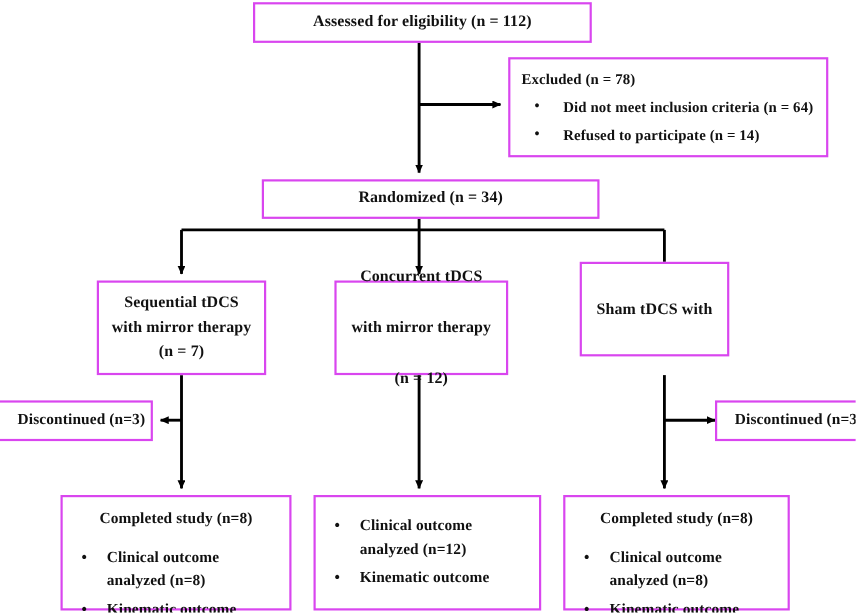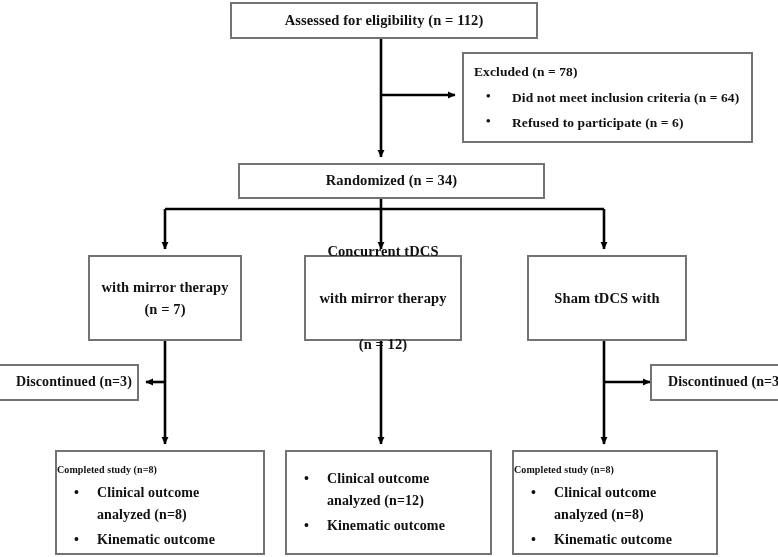--- a/index.html
+++ b/index.html
@@ -22,21 +22,21 @@
     position: absolute;
     left: 0;
     top: 0;
     width: 778px;
     height: 557px;
     pointer-events: none;
   }
   .node {
     position: absolute;
     box-sizing: border-box;
-    border: 2px solid #737373;
+    border: 2px solid #d946ef;
     background: #ffffff;
     display: flex;
     flex-direction: column;
     justify-content: center;
     color: #111111;
     font-weight: bold;
     letter-spacing: 0.1px;
   }
   .node .line {
     display: block;
@@ -77,25 +77,25 @@
     top: -1px;
     font-size: 13px;
   }
 
   
   .node-completed {
     justify-content: flex-start;
     padding-top: 12px;
   }
   .node-completed .comp-head {
-    font-size: 10px;
-    font-weight: bold;
-    text-align: left;
+    font-size: 14px;
+    font-weight: bold;
+    text-align: center;
     line-height: 1.2;
-    margin-bottom: 2px;
+    margin-bottom: 12px;
   }
   ul.bullets-c {
     list-style: none;
     margin: 0;
     padding: 0;
   }
   ul.bullets-c li {
     position: relative;
     font-size: 14px;
     font-weight: bold;
@@ -147,40 +147,41 @@
   </svg>
 
   <div class="node centered" style="left:230px; top:2px; width:308px; height:37px;">
     <span class="line">Assessed for eligibility (n = 112)</span>
   </div>
 
   <div class="node" style="left:462px; top:52px; width:291px; height:91px; justify-content:center;">
     <div class="excl-head">Excluded (n = 78)</div>
     <ul class="bullets">
       <li>Did not meet inclusion criteria (n = 64)</li>
-      <li>Refused to participate (n = 6)</li>
+      <li>Refused to participate (n = 14)</li>
     </ul>
   </div>
 
   <div class="node centered" style="left:238px; top:163px; width:307px; height:36px;">
     <span class="line">Randomized (n = 34)</span>
   </div>
 
   <div class="node centered node-arm" style="left:88px; top:255px; width:154px; height:86px;">
+    <span class="line">Sequential tDCS</span>
     <span class="line">with mirror therapy</span>
     <span class="line">(n = 7)</span>
   </div>
 
   <div class="node centered node-arm" style="left:304px; top:255px; width:158px; height:86px;gap:24px;">
     <span class="line">Concurrent tDCS</span>
     <span class="line">with mirror therapy</span>
     <span class="line">(n = 12)</span>
   </div>
 
-  <div class="node centered node-arm" style="left:527px; top:255px; width:160px; height:86px;">
+  <div class="node centered node-arm" style="left:527px; top:238px; width:136px; height:86px;">
     <span class="line">Sham tDCS with</span>
   </div>
 
   <div class="node centered node-disc" style="left:-2px; top:364px; width:141px; height:37px;">
     <span class="line">Discontinued (n=3)</span>
   </div>
 
   <div class="node centered node-disc" style="left:650px; top:364px; width:141px; height:37px;">
     <span class="line">Discontinued (n=3)</span>
   </div>

